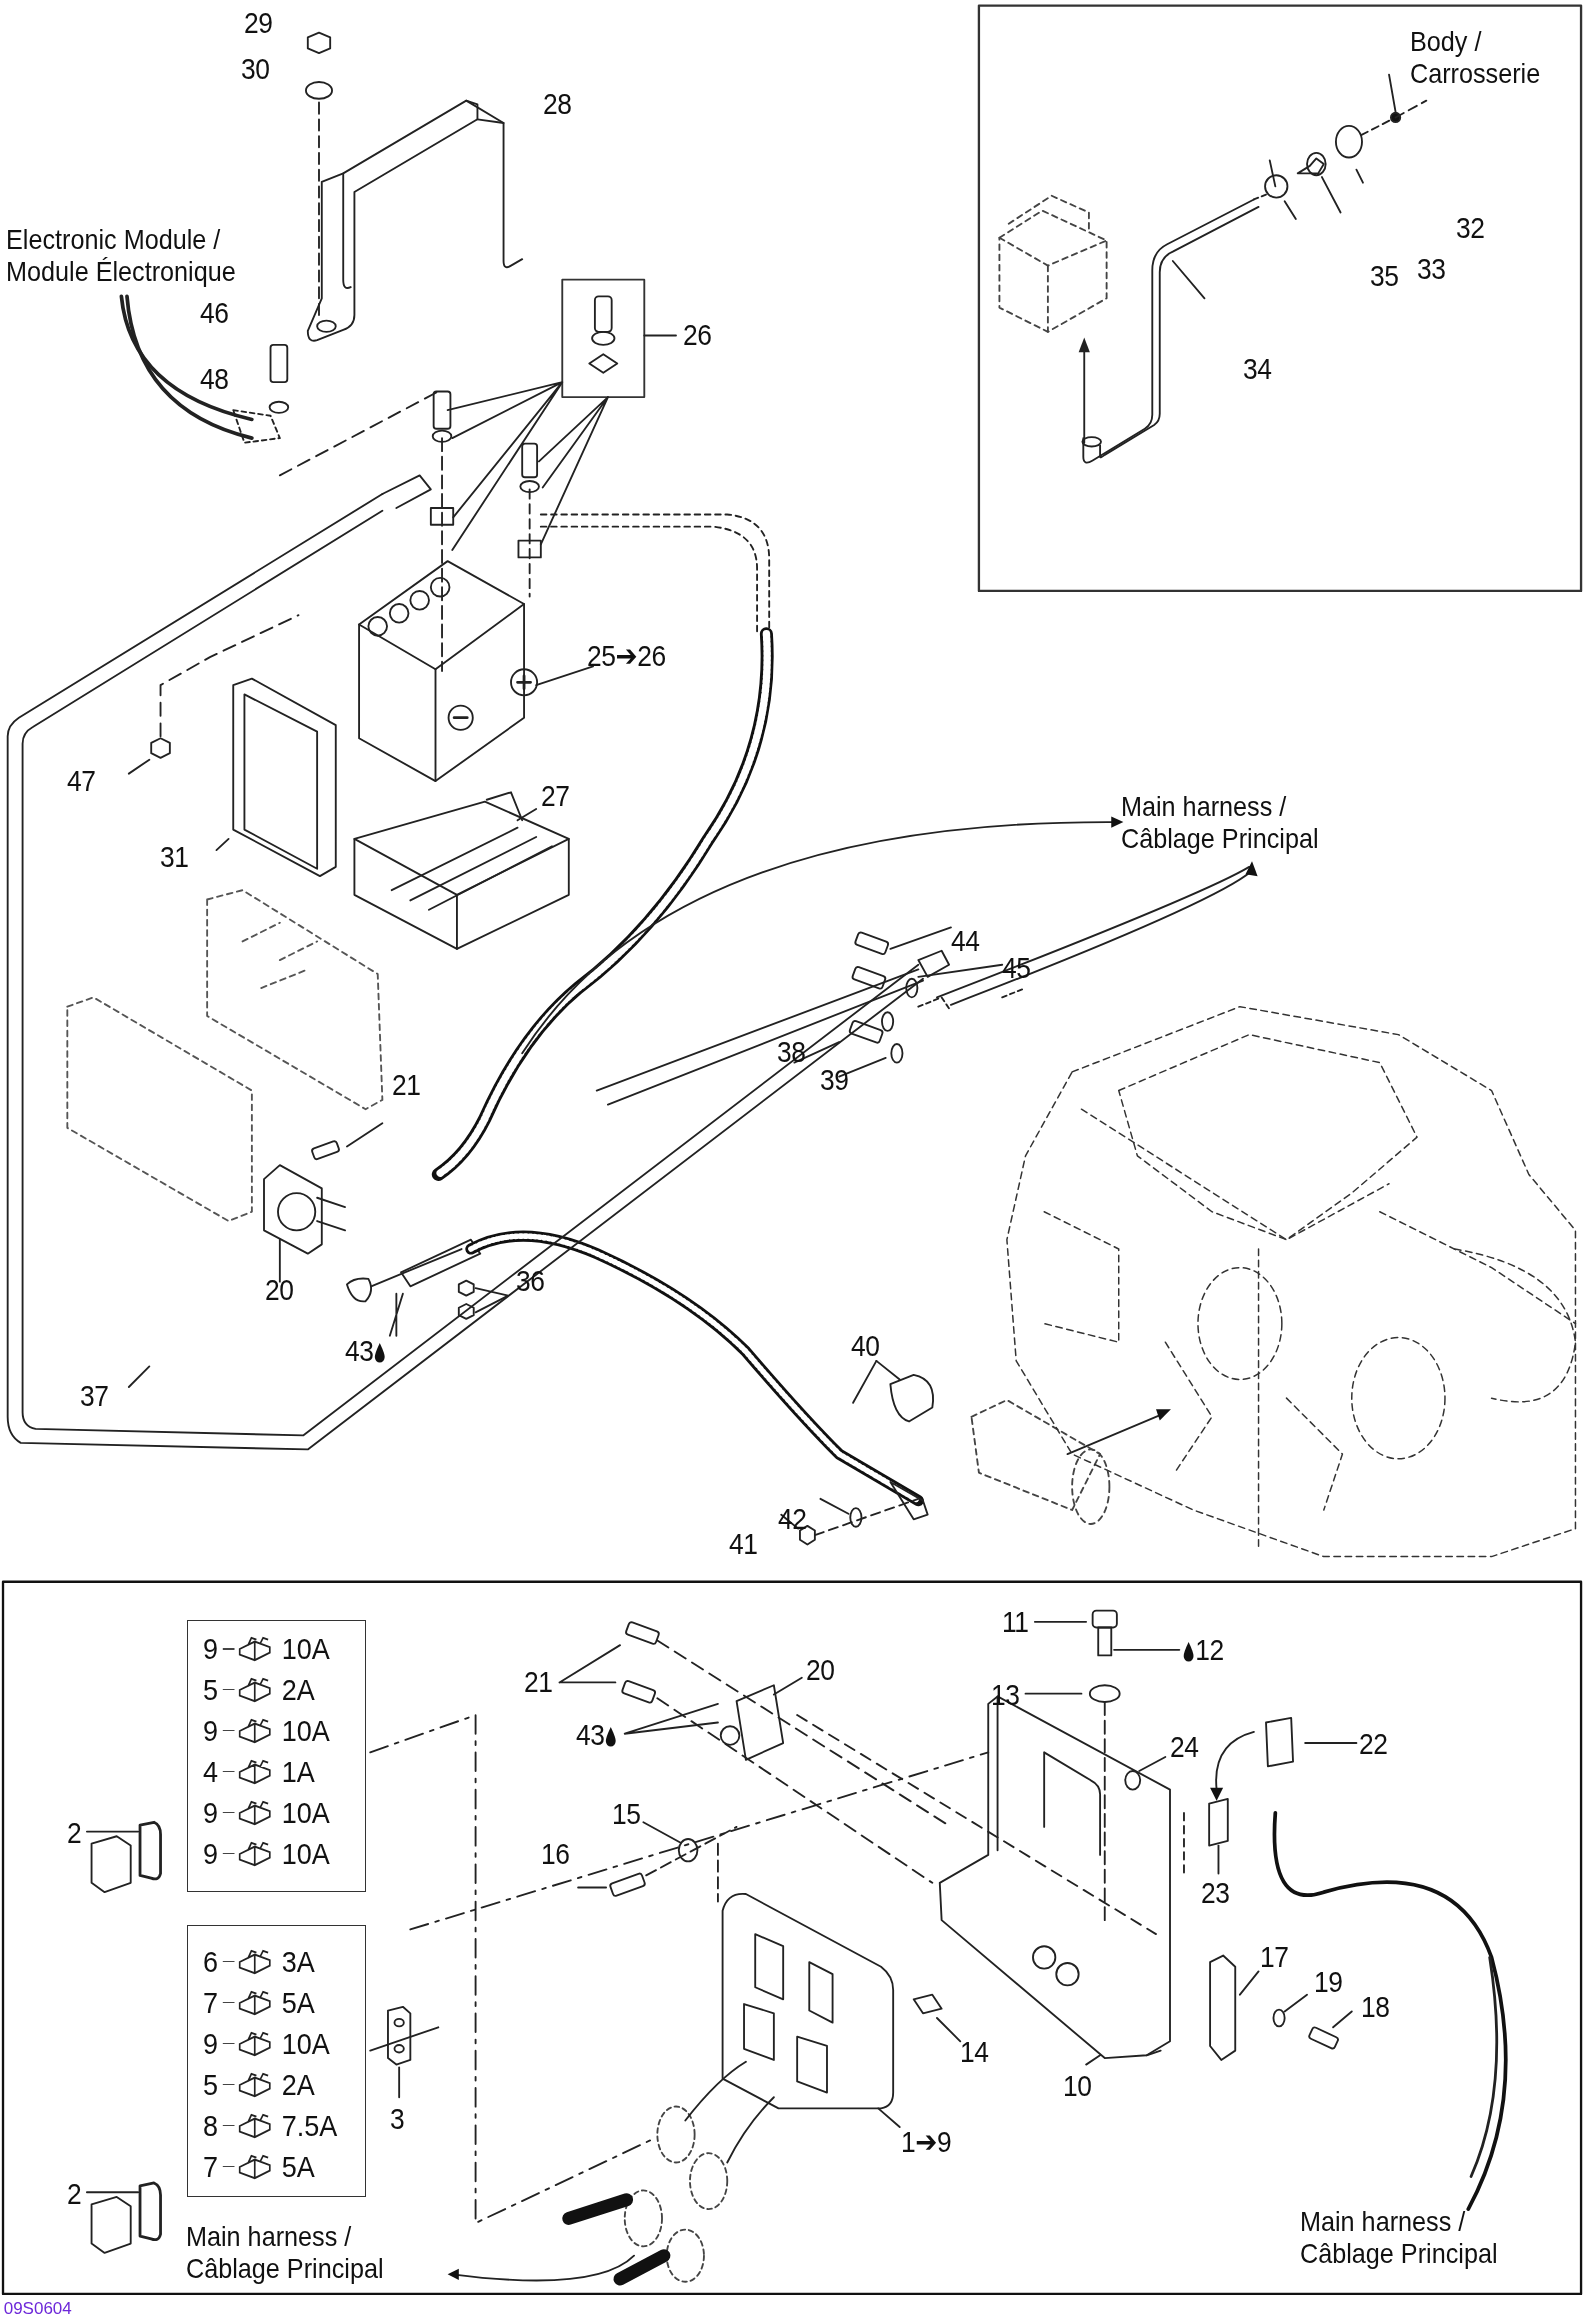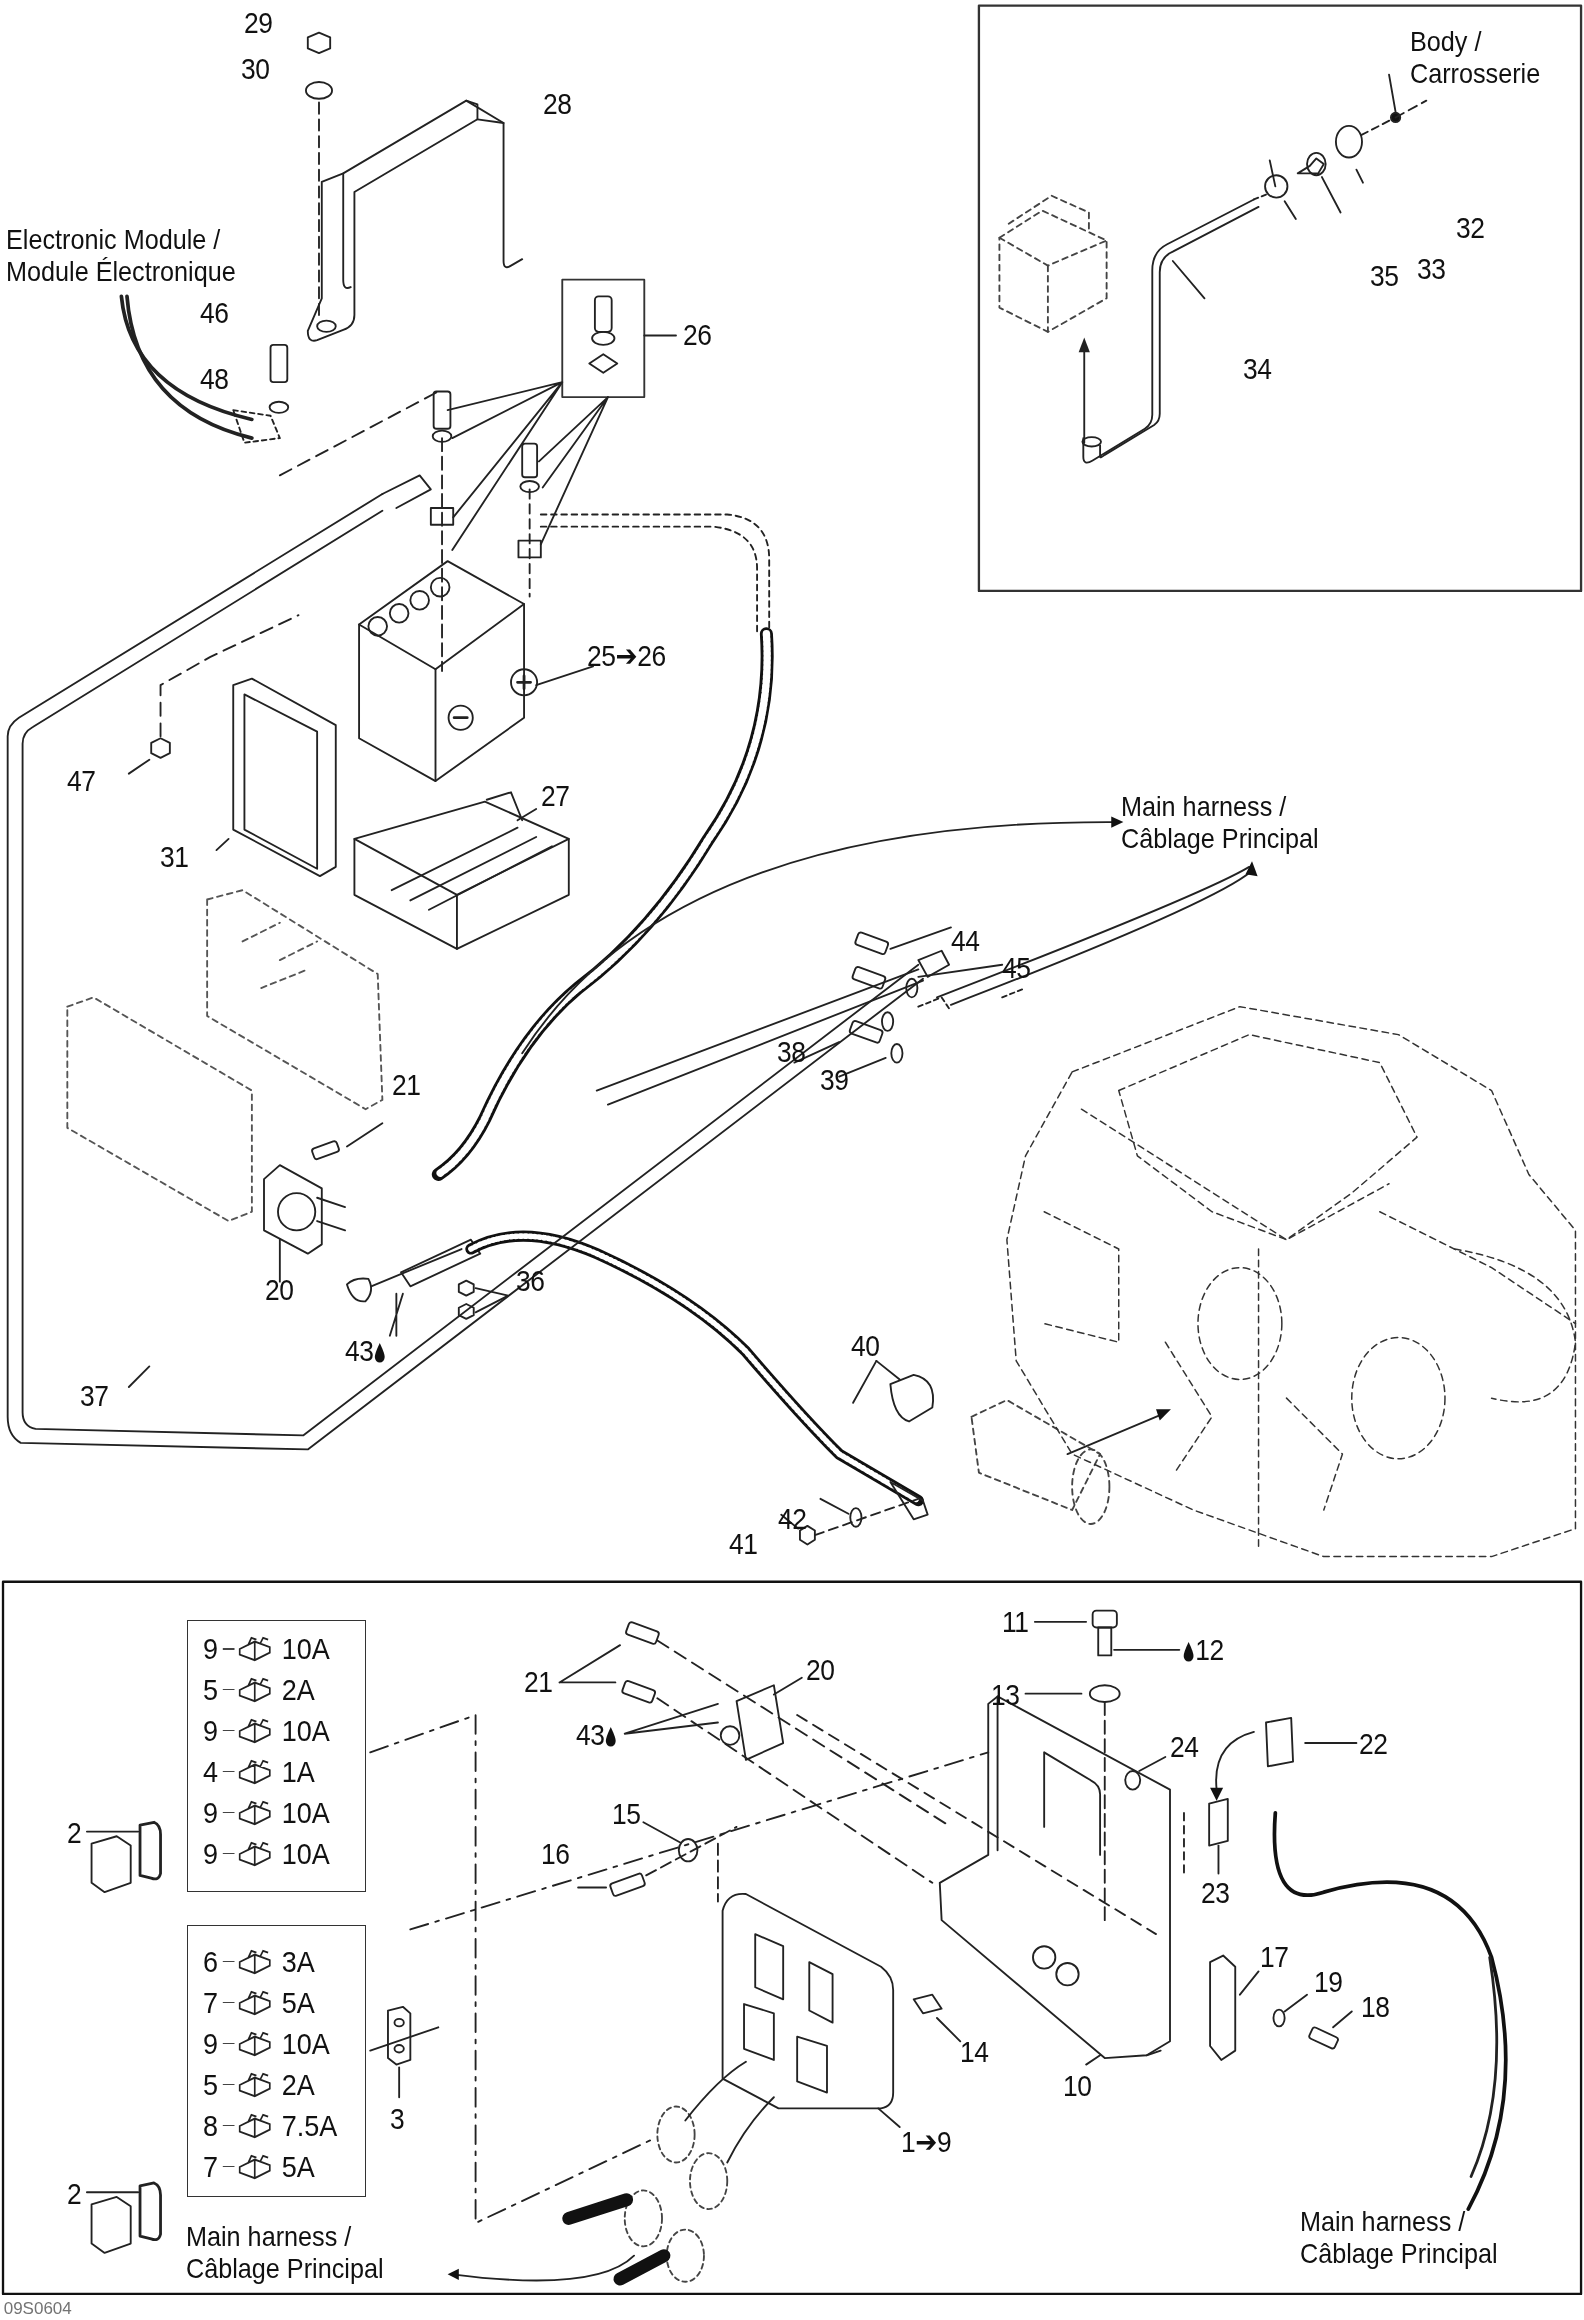--- a/index.html
+++ b/index.html
@@ -3,21 +3,21 @@
 <meta charset="utf-8">
 <style>
   html, body { margin: 0; padding: 0; background: #ffffff; }
   body { width: 1585px; height: 2320px; position: relative; overflow: hidden;
          font-family: "Liberation Sans", "DejaVu Sans", sans-serif; color: #111; }
   #art { position: absolute; left: 0; top: 0; width: 1585px; height: 2320px; }
   .lbl { position: absolute; font-size: 30px; line-height: 1; white-space: nowrap;
          letter-spacing: -0.5px; transform: scaleX(0.88); transform-origin: left top; color: #111; }
   .note { position: absolute; font-size: 28px; line-height: 32px; white-space: pre;
           transform: scaleX(0.9); transform-origin: left top; color: #111; }
-  .code { position: absolute; font-size: 17px; left: 3.7px; top: 2299px; color: #737373; }
+  .code { position: absolute; font-size: 17px; left: 3.7px; top: 2299px; color: #6d28d9; }
   .fusebox { position: absolute; border: 1.9px solid #333; background: #fff; }
   .fuse-row { position: absolute; left: 15px; height: 37px; display: flex; align-items: center;
               font-size: 30px; transform: scaleX(0.9); transform-origin: left center; }
   .fuse-row .fnum { width: 20.5px; display: inline-block; }
   .fuse-row .fdash { width: 13px; height: 1.9px; background: #444; display: inline-block; margin: 0 1.9px; }
   .fuse-row .ficon { width: 41px; height: 26px; display: inline-block; margin-right: 9.3px; }
   .drop { display: inline-block; vertical-align: middle; }
 </style>
 </head>
 <body>

